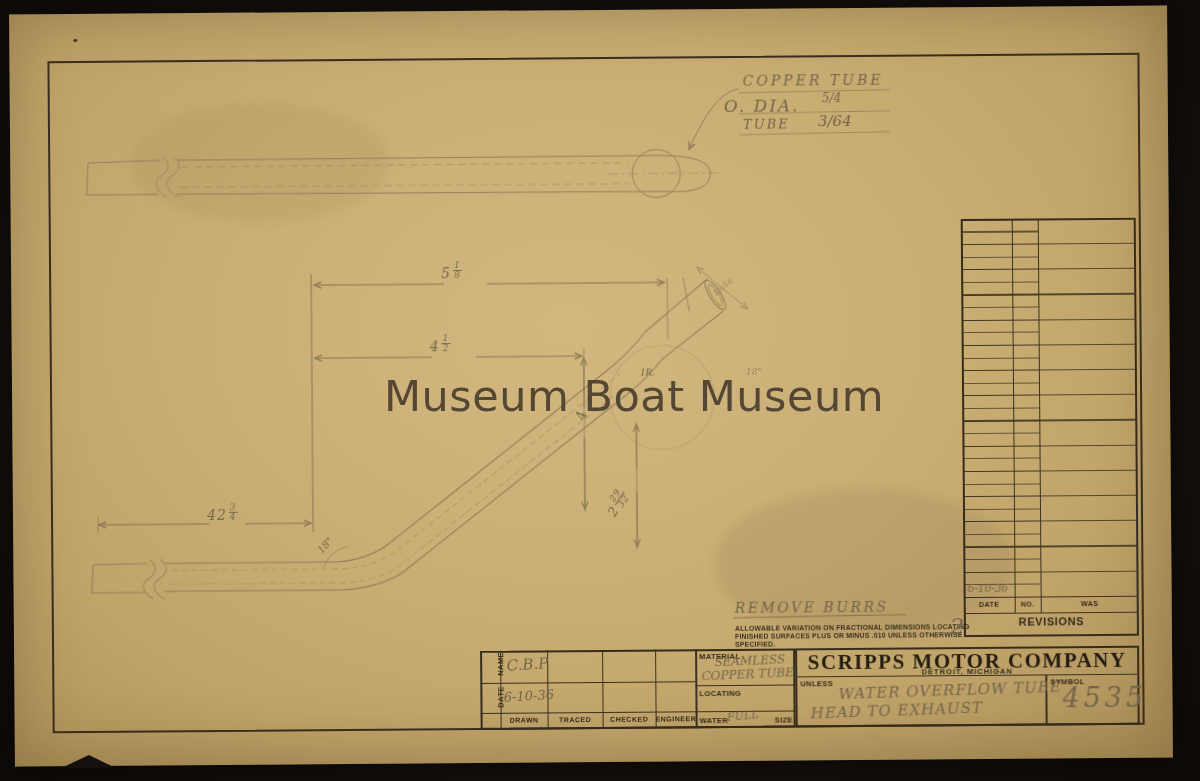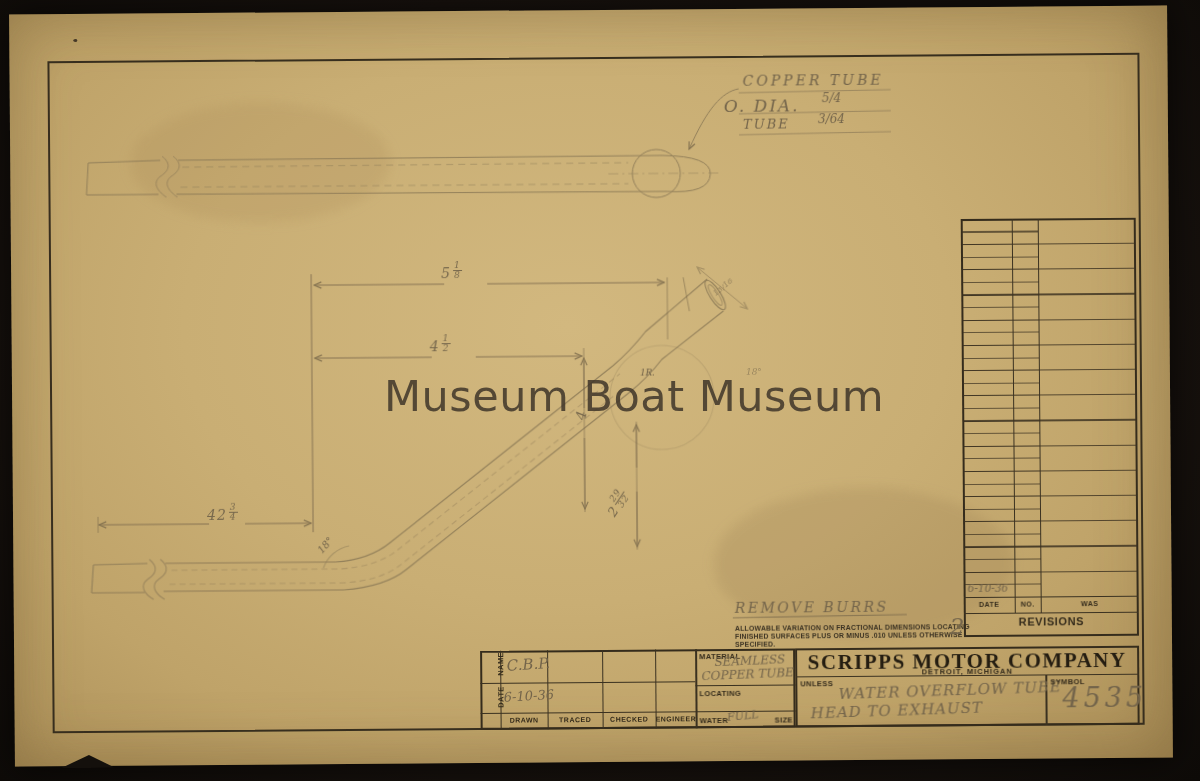--- a/index.html
+++ b/index.html
@@ -101,21 +101,21 @@
       <path d="M85,503 L85,519" opacity=".7"></path>
       <path d="M686,258 L736,300" marker-start="url(#pa)" marker-end="url(#pa)" opacity=".6"></path>
       <path d="M719,609 L893,607"></path>
     </g>
   </svg>
 
   <div class="abs hand" style="left:733px;top:64px;font-size:14px;letter-spacing:3px;">COPPER TUBE</div>
   <div class="abs hand" style="left:714px;top:87px;font-size:17px;letter-spacing:2px;">O. DIA.</div>
   <div class="abs hand" style="left:812px;top:83px;font-size:12px;">5/4</div>
   <div class="abs hand" style="left:733px;top:108px;font-size:13px;letter-spacing:2px;">TUBE</div>
-  <div class="abs hand" style="left:808px;top:104px;font-size:12px;">3/64</div>
+  <div class="abs hand" style="left:808px;top:104px;font-size:15px;">3/64</div>
 
   <div class="abs dim" style="left:430px;top:252px;">
     <span>5</span>
     <span class="frac">
         <i class="fn">1</i>
         <i>8</i>
       </span>
   </div>
   <div class="abs dim" style="left:418px;top:325px;">
     <span>4</span>

